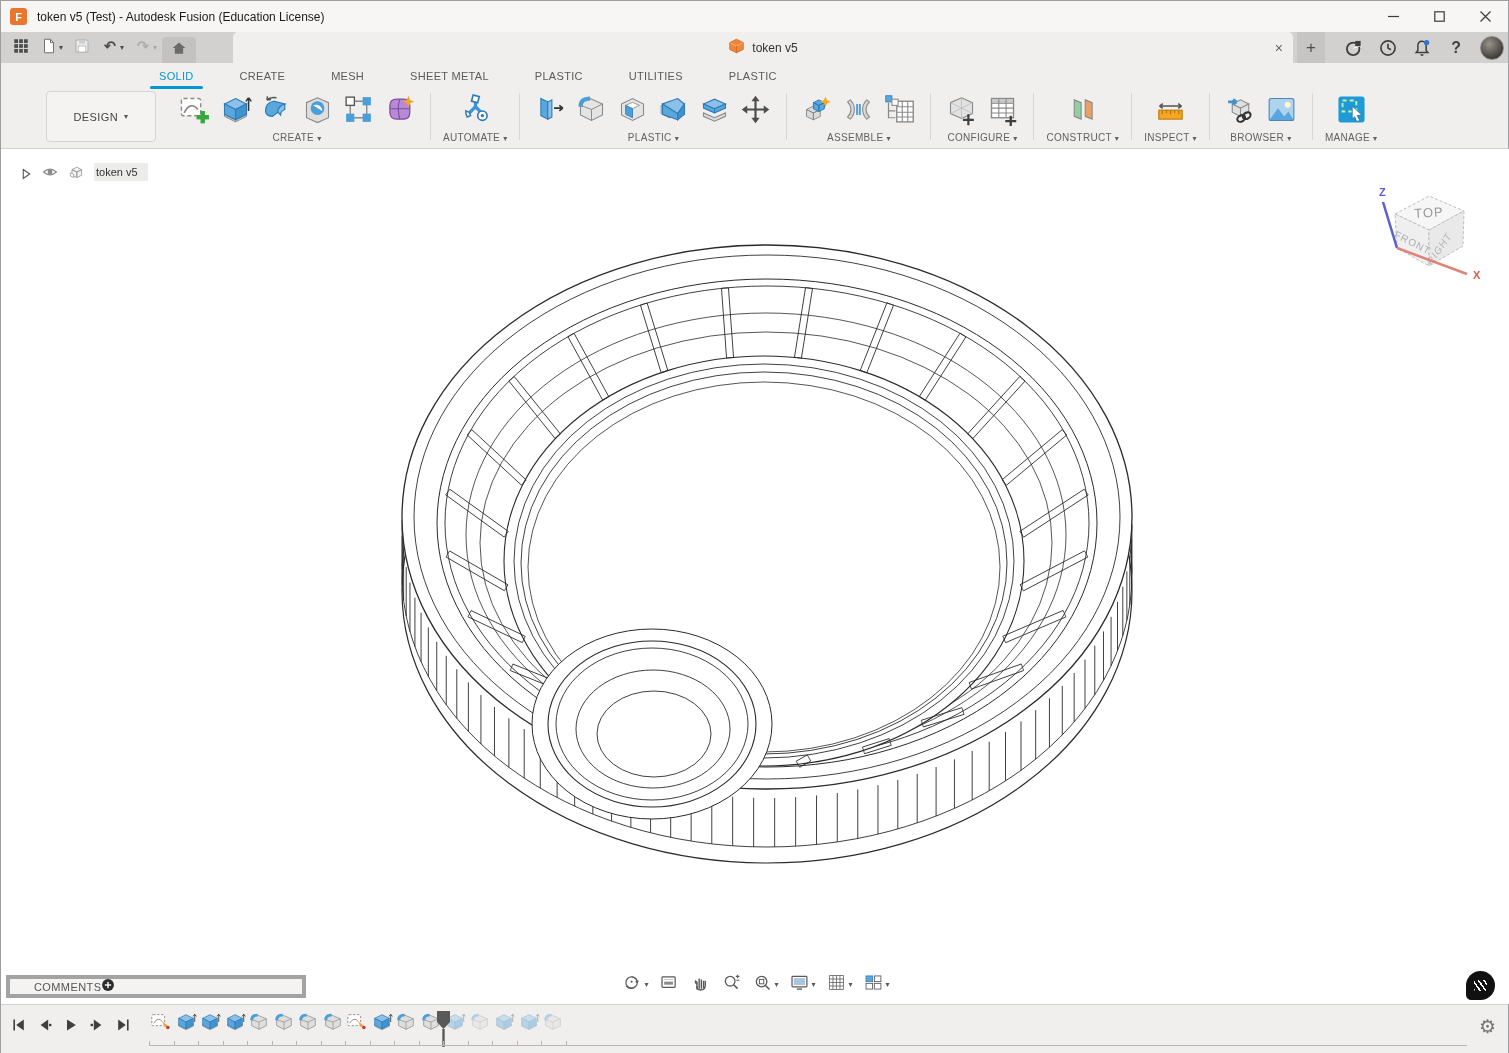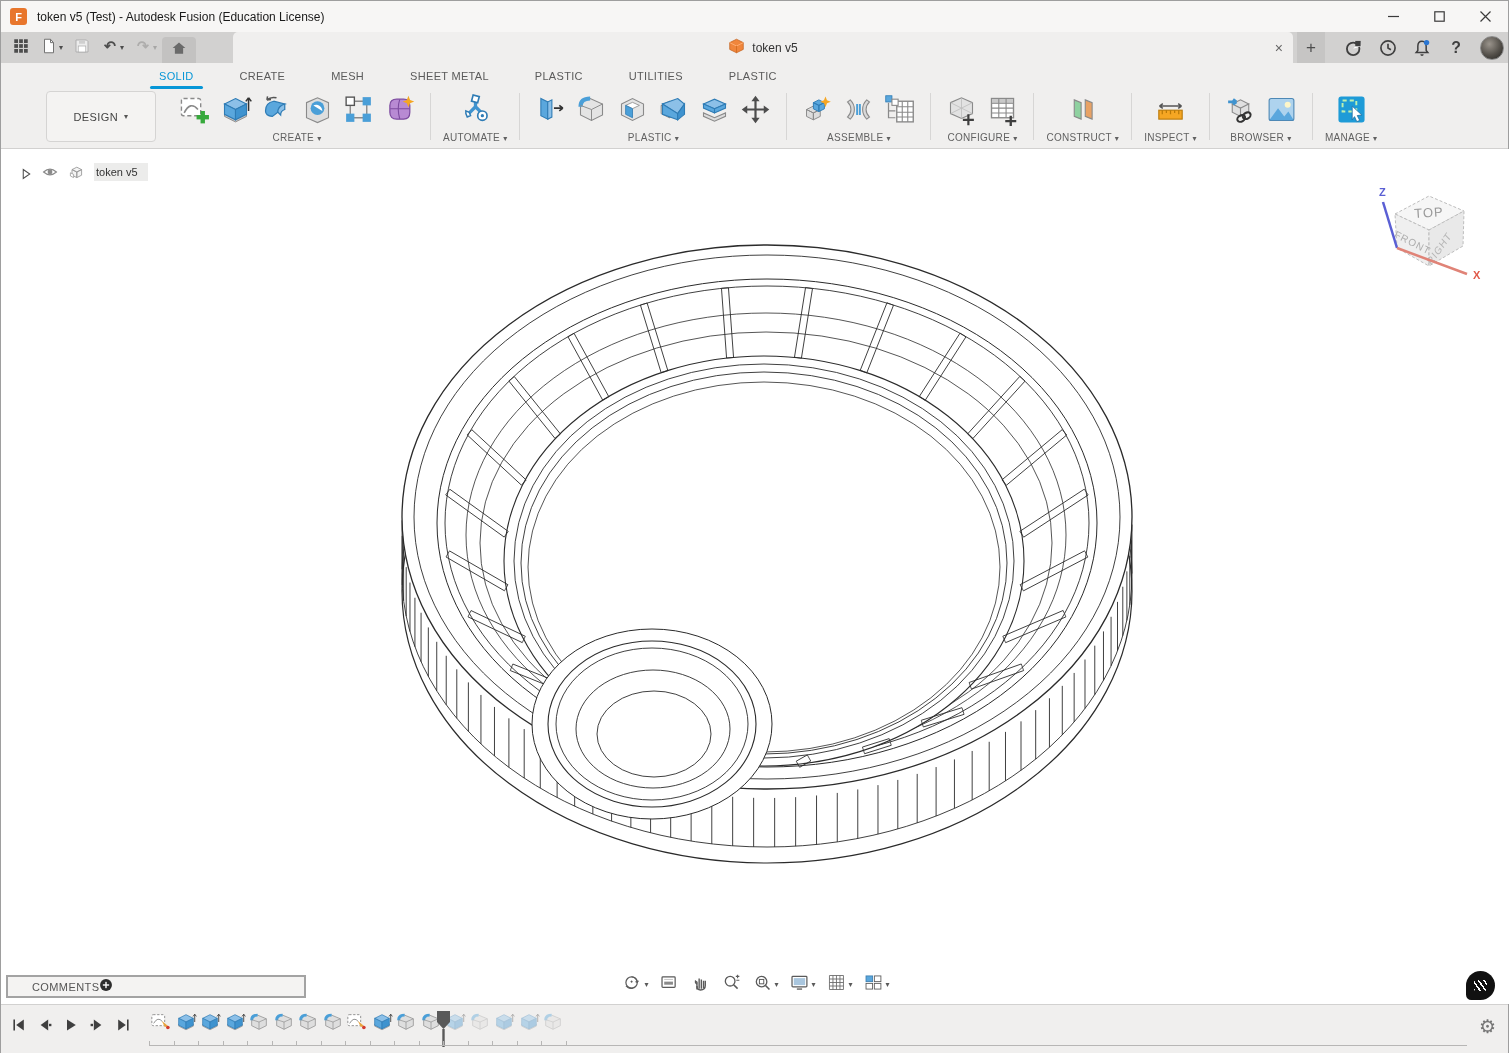--- a/index.html
+++ b/index.html
@@ -83,21 +83,21 @@
 
   
   .navbar { position:absolute; left:50%; transform:translateX(-50%); bottom:7px; display:flex;
             align-items:center; gap:4px; }
   .nav-btn { display:flex; align-items:center; color:#5a5a5a; padding:0 3px; }
   .nav-btn svg { width:21px; height:21px; }
   .nav-caret { font-size:8px; color:#5a5a5a; margin-left:2px; }
 
   
   .comments { position:absolute; left:5px; bottom:6px; width:300px; height:23px; background:#f4f3f2;
-              border:2px solid #a3a3a3; display:flex; align-items:center; padding:0 10px 0 24px; }
+              border:4px solid #a3a3a3; display:flex; align-items:center; padding:0 10px 0 24px; }
   .comments-label { font-size:11px; color:#555; letter-spacing:.4px; }
   .comments svg { width:14px; height:14px; margin-left:auto; }
 
   
   .feedback { position:absolute; right:15px; bottom:4px; width:29px; height:29px; background:#111;
               border-radius:50% 50% 50% 18%; display:flex; align-items:center; justify-content:center; }
   .feedback-stripes { width:13px; height:11px;
       background:repeating-linear-gradient(55deg,#fff 0 1.5px,#111 1.5px 4.5px); border-radius:2px; }
 
   

